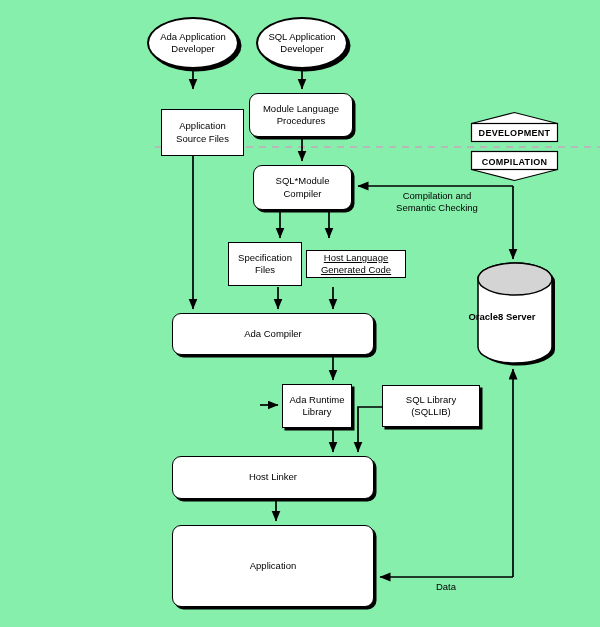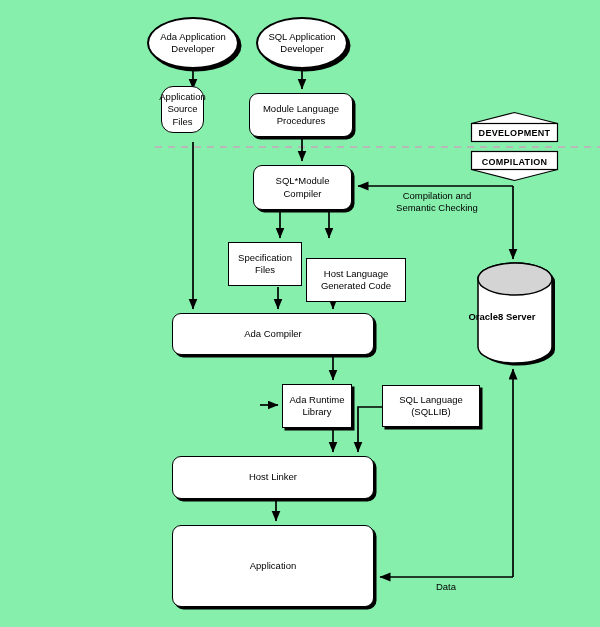--- a/index.html
+++ b/index.html
@@ -63,28 +63,28 @@
       <path d="M471.5,123.5 L514.5,112.5 L557.5,123.5 Z"></path>
       <rect x="471.5" y="123.5" width="86" height="18"></rect>
       <path d="M471.5,169.5 L514.5,180.5 L557.5,169.5 Z"></path>
       <rect x="471.5" y="151.5" width="86" height="18"></rect>
     </g>
   </svg>
 
   <div class="node ellipse" style="left:147px;top:17px;width:92px;height:52px;">Ada Application Developer</div>
   <div class="node ellipse" style="left:256px;top:17px;width:92px;height:52px;">SQL Application Developer</div>
 
-  <div class="node sharp" style="left:161px;top:86px;width:43px;height:47px;border-radius:12px;">Application Source Files</div>
+  <div class="node sharp" style="left:161px;top:109px;width:83px;height:47px;">Application Source Files</div>
   <div class="node round" style="left:249px;top:93px;width:104px;height:44px;">Module Language Procedures</div>
   <div class="node round" style="left:253px;top:165px;width:99px;height:45px;">SQL*Module Compiler</div>
   <div class="node sharp" style="left:228px;top:242px;width:74px;height:44px;">Specification Files</div>
-  <div class="node sharp" style="left:306px;top:258px;width:100px;height:44px;">Host Language Generated Code</div>
+  <div class="node sharp" style="left:306px;top:250px;width:100px;height:28px;text-decoration:underline;">Host Language Generated Code</div>
   <div class="node round" style="left:172px;top:313px;width:202px;height:42px;">Ada Compiler</div>
   <div class="node sharp shadow" style="left:282px;top:384px;width:70px;height:44px;">Ada Runtime Library</div>
-  <div class="node sharp shadow" style="left:382px;top:385px;width:98px;height:42px;">SQL Language (SQLLIB)</div>
+  <div class="node sharp shadow" style="left:382px;top:385px;width:98px;height:42px;">SQL Library (SQLLIB)</div>
   <div class="node round" style="left:172px;top:456px;width:202px;height:43px;">Host Linker</div>
   <div class="node round" style="left:172px;top:525px;width:202px;height:82px;">Application</div>
 
   <div class="cyl-label" style="left:467px;top:302px;width:70px;height:30px;">Oracle8 Server</div>
 
   <div class="banner-label" style="left:471px;top:123px;width:87px;height:19px;">DEVELOPMENT</div>
   <div class="banner-label" style="left:471px;top:152px;width:87px;height:19px;">COMPILATION</div>
 
   <div class="free-label" style="left:388px;top:190px;width:98px;text-align:center;">Compilation and Semantic Checking</div>
   <div class="free-label" style="left:426px;top:581px;width:40px;text-align:center;">Data</div>

